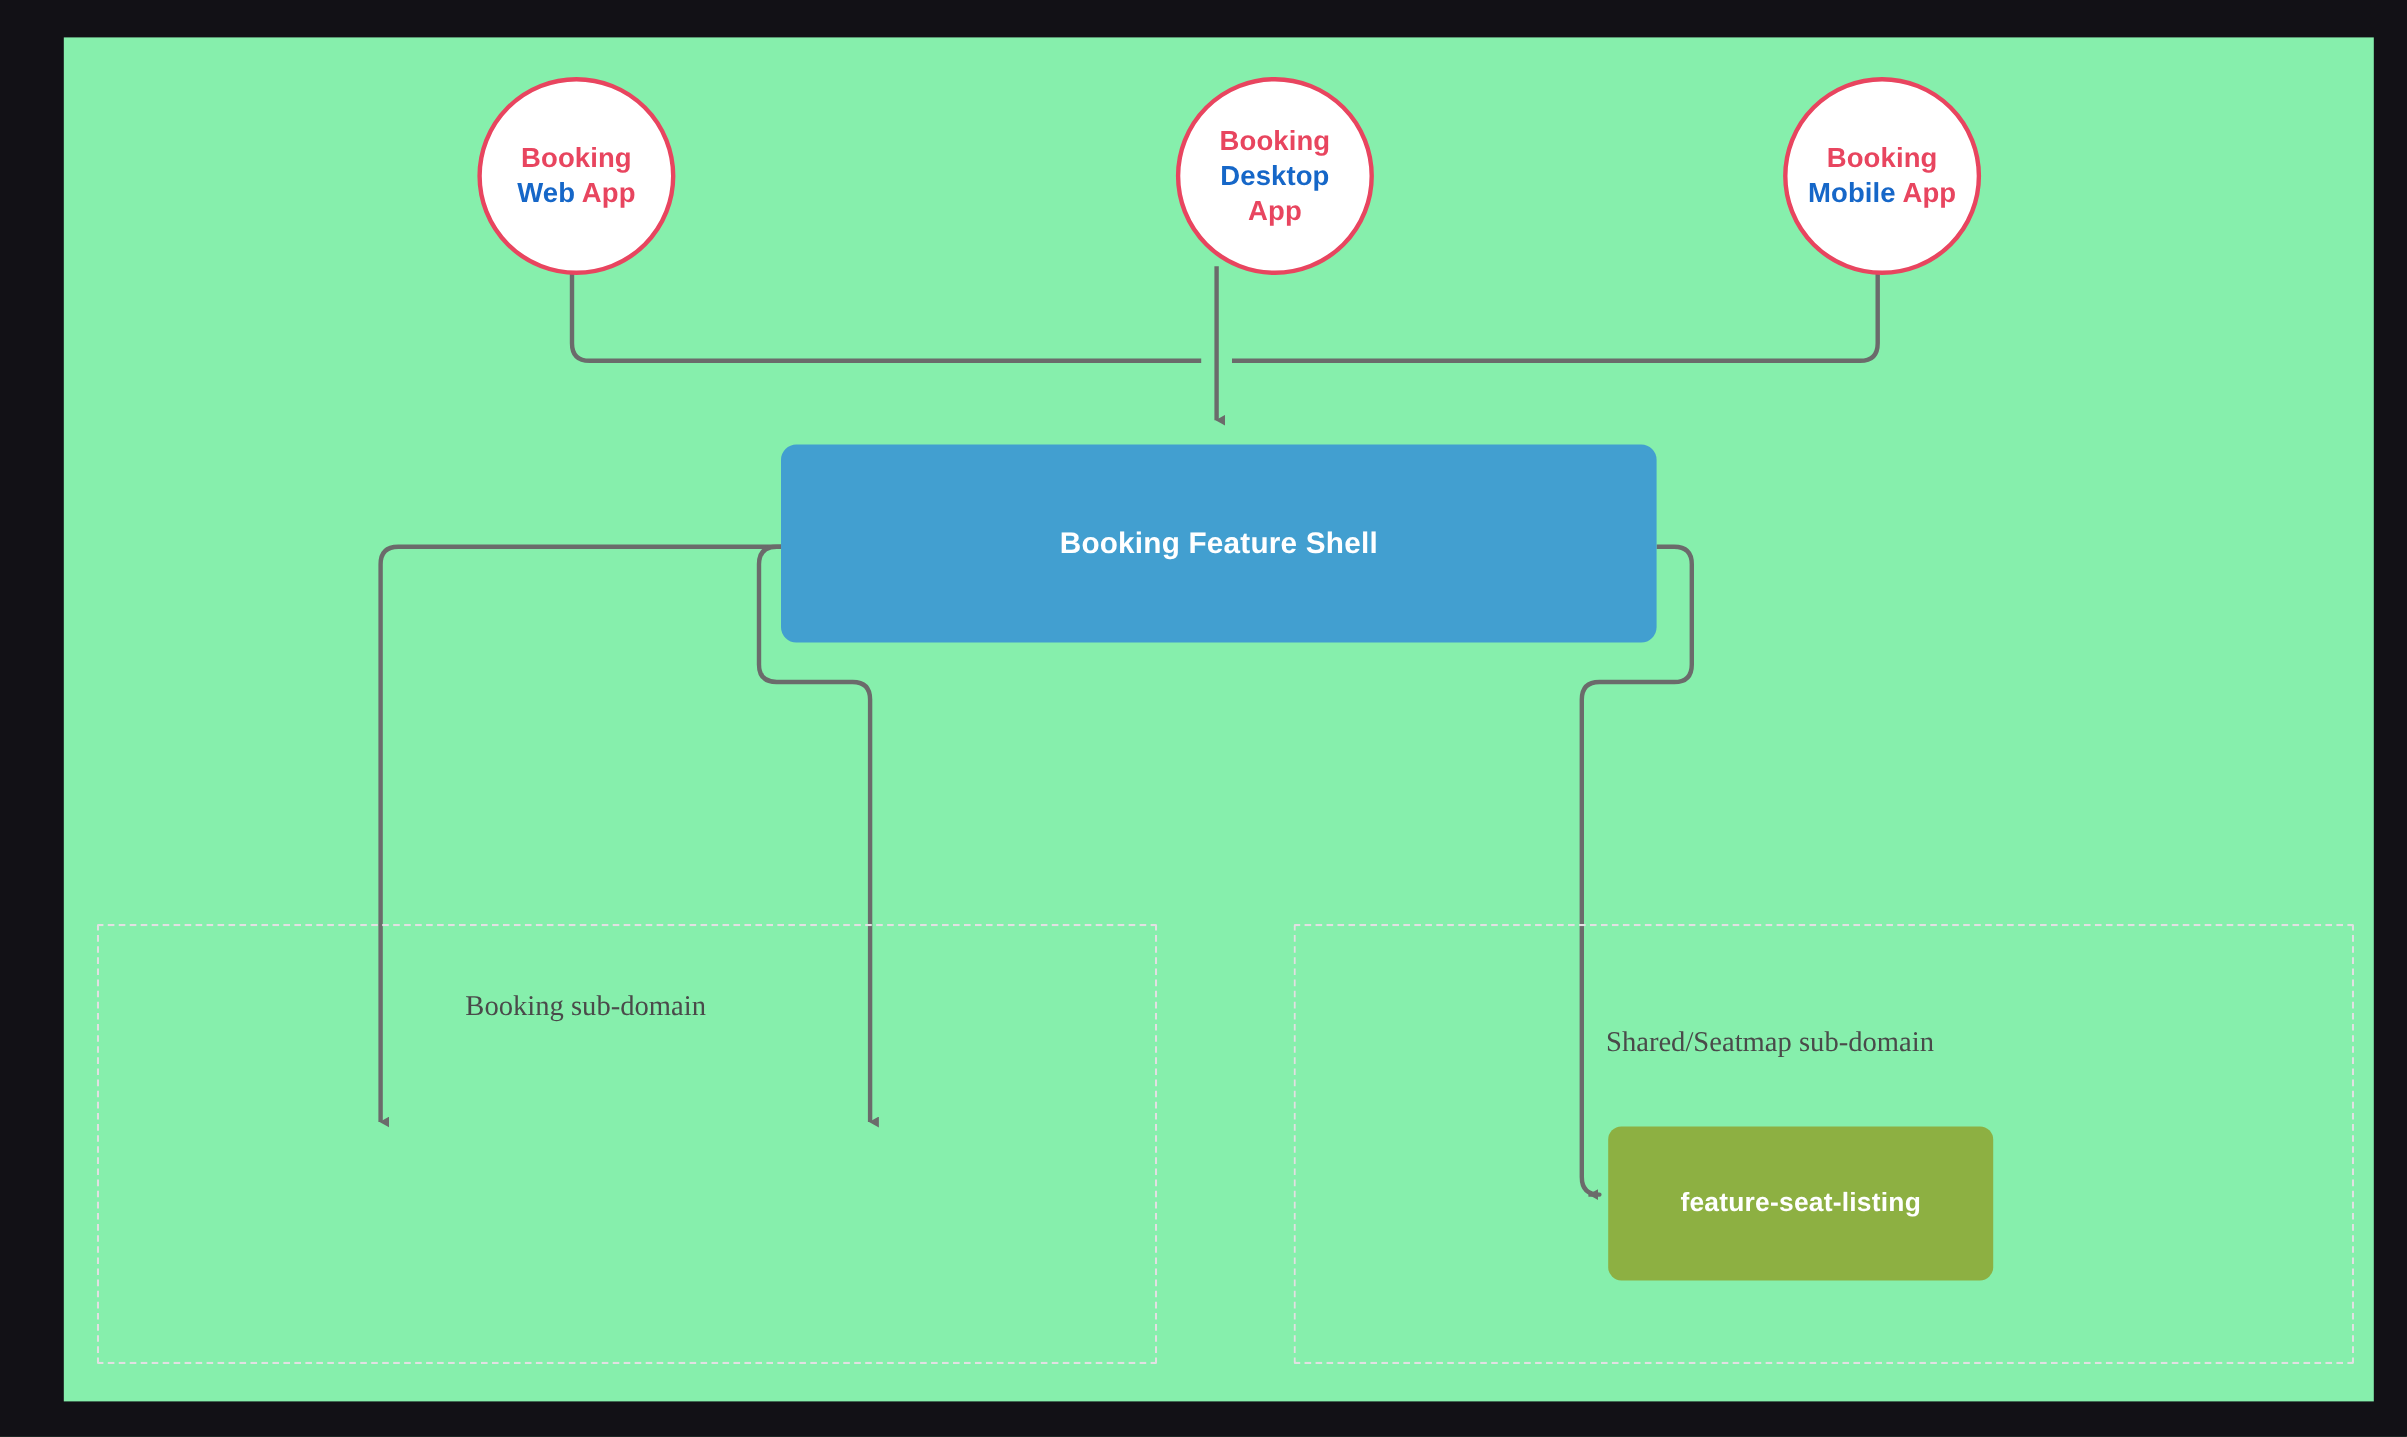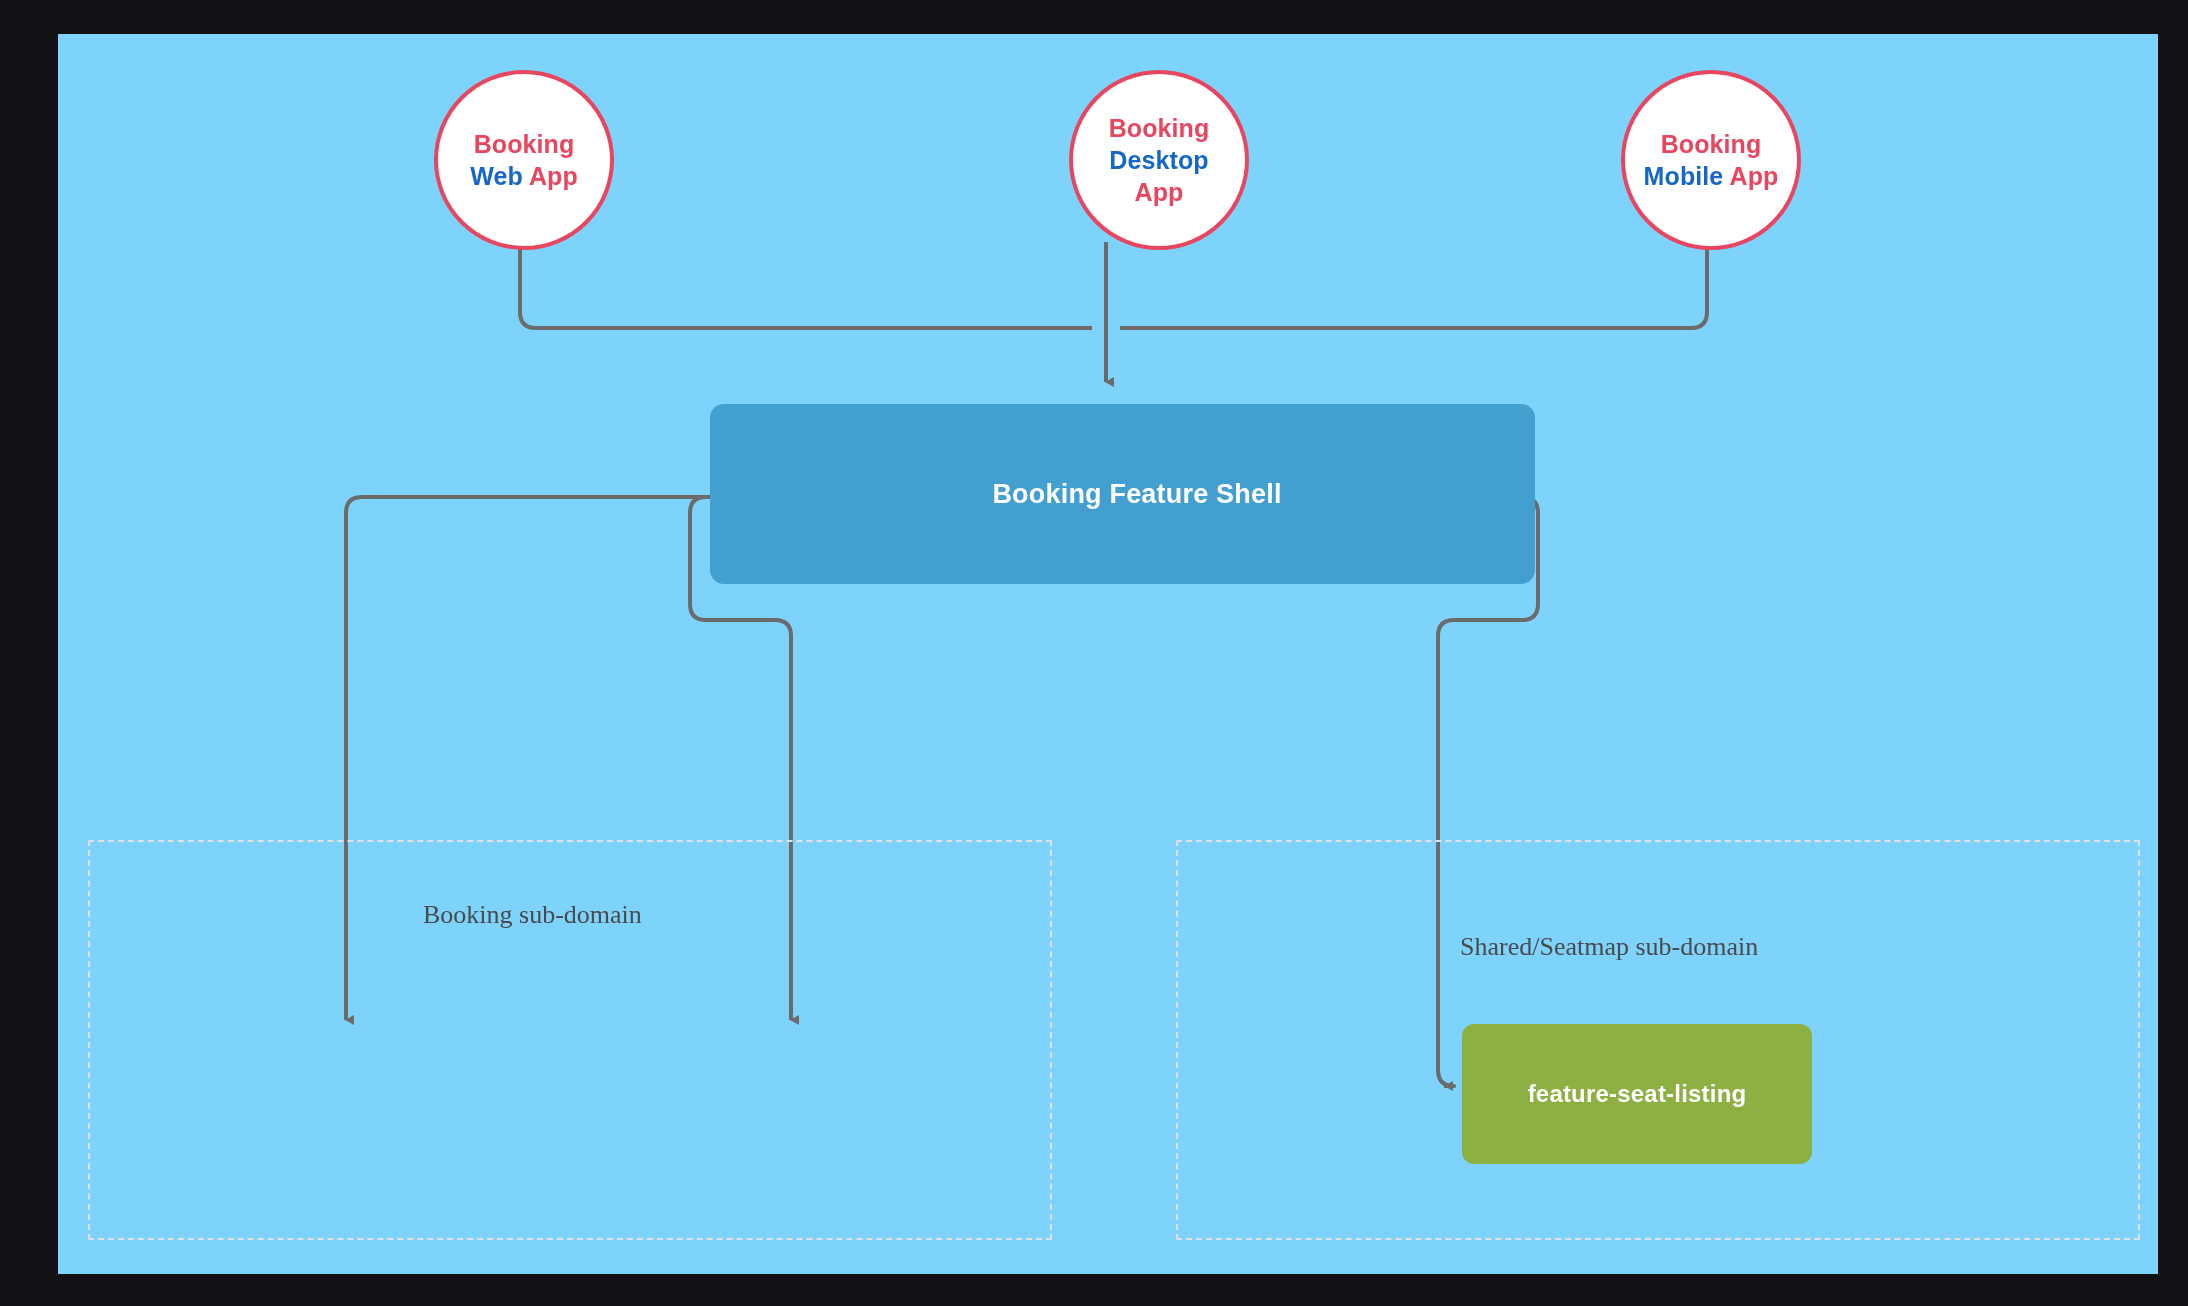--- a/index.html
+++ b/index.html
@@ -19,21 +19,21 @@
     height: 1306px;
     background: #121116;
   }
 
   #canvas {
     position: absolute;
     left: 58px;
     top: 34px;
     width: 2100px;
     height: 1240px;
-    background: #7dd3fc;
+    background: #86efac;
     overflow: hidden;
   }
 
   
   #edges {
     position: absolute;
     left: 0;
     top: 0;
     width: 2100px;
     height: 1240px;
@@ -73,21 +73,20 @@
     height: 180px;
     background: #429fd0;
     border-radius: 14px;
     display: flex;
     align-items: center;
     justify-content: center;
     color: #ffffff;
     font-size: 27px;
     font-weight: 700;
     letter-spacing: 0.2px;
-    padding-left: 29px;
   }
 
   
   .subdomain {
     position: absolute;
     border: 2px dashed #e2e0e2;
     background: transparent;
     border-radius: 2px;
   }
   #subdomain-booking { left: 30px;  top: 806px; width: 960px; height: 396px; }

